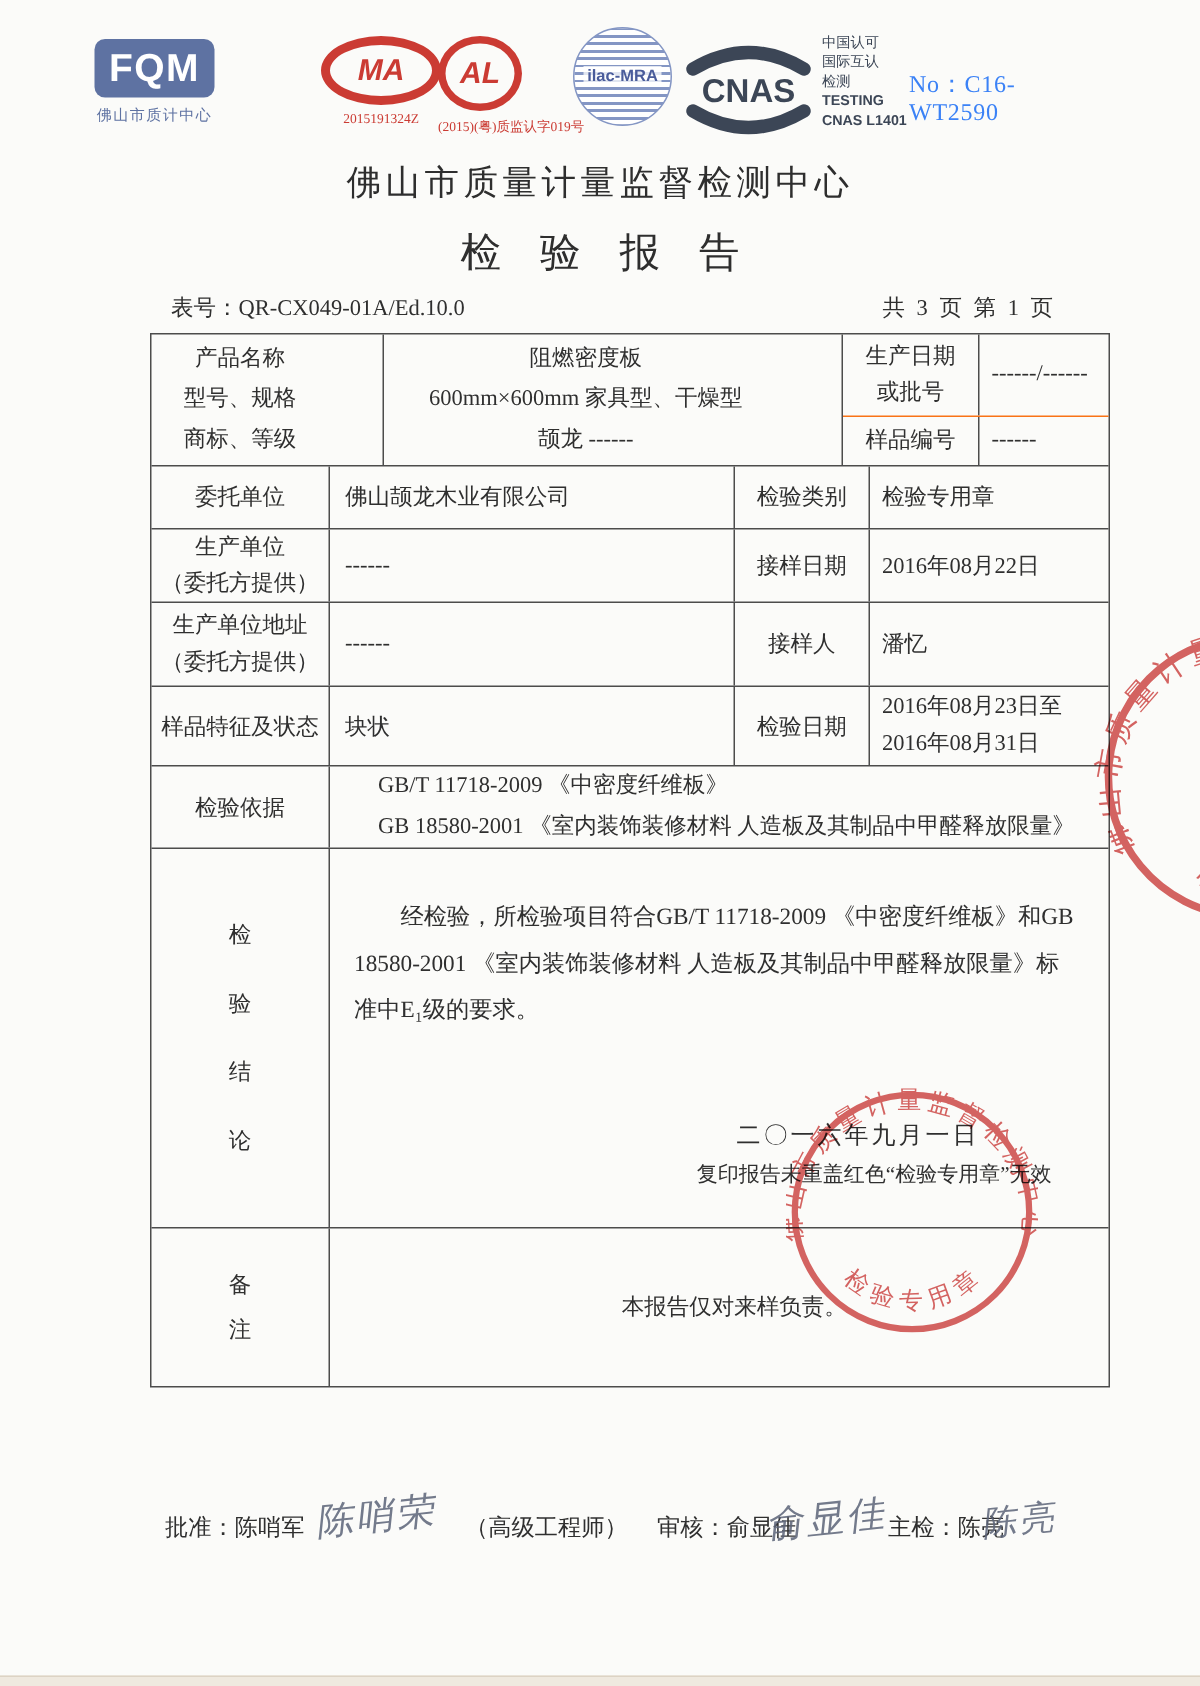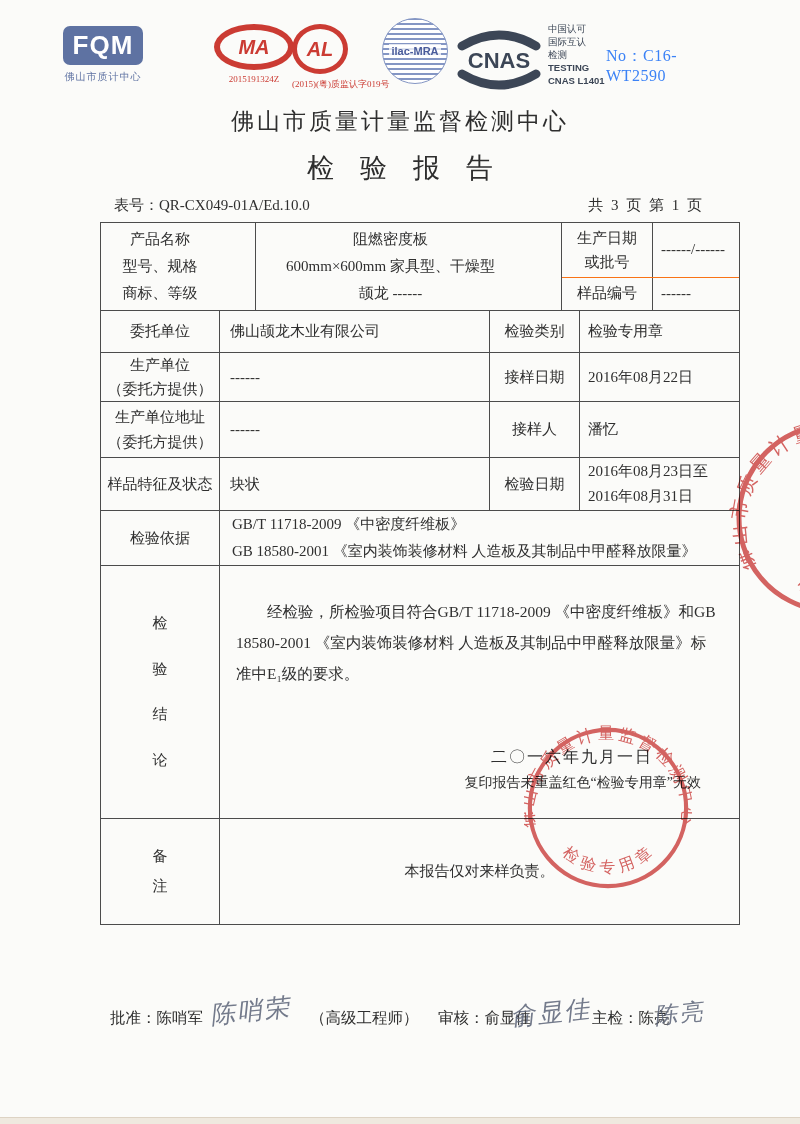--- a/index.html
+++ b/index.html
@@ -64,21 +64,21 @@
   .c3{width:90px;flex:none;flex-direction:column;justify-content:center;text-align:center;}
   .c4{flex:1;padding:2px 8px;}
   .lines{display:flex;flex-direction:column;justify-content:center;line-height:27px;}
   .center-lines{text-align:center;width:100%;}
   .rt-split{flex:1;display:flex;flex-direction:column;border-left:1px solid #4c4c4c;min-width:0;}
   .sub{display:flex;flex:1;}
   .sub + .sub{border-top:1px solid #f97316;}
   .sub .c3{border-left:none;}
   .vlabel{display:flex;flex-direction:column;align-items:center;justify-content:space-evenly;
     width:118px;flex:none;box-sizing:border-box;padding:22px 0;}
-  .merge{flex:1;box-sizing:border-box;border-left:1px solid #4c4c4c;min-width:0;}
+  .merge{flex:1;box-sizing:border-box;border-left:1px solid #4c4c4c;min-width:0;padding-left:20px;}
   .basis-lines{padding:4px 12px;line-height:27px;}
   .concl{position:relative;padding:30px 22px 10px 16px;box-sizing:border-box;}
   .concl p{margin:0;text-indent:2em;line-height:31px;font-size:15.5px;}
   .concl .cdate{margin-top:58px;text-align:right;padding-right:64px;font-size:16px;letter-spacing:2px;}
   .concl .cnote{margin-top:6px;text-align:right;padding-right:16px;font-size:14px;}
   .remark-val{justify-content:center;text-align:center;}
 
   
   .sig{position:absolute;top:1000px;left:0;width:800px;height:70px;font-size:15.5px;color:#2f2f2f;}
   .sig .lab{position:absolute;white-space:nowrap;}

